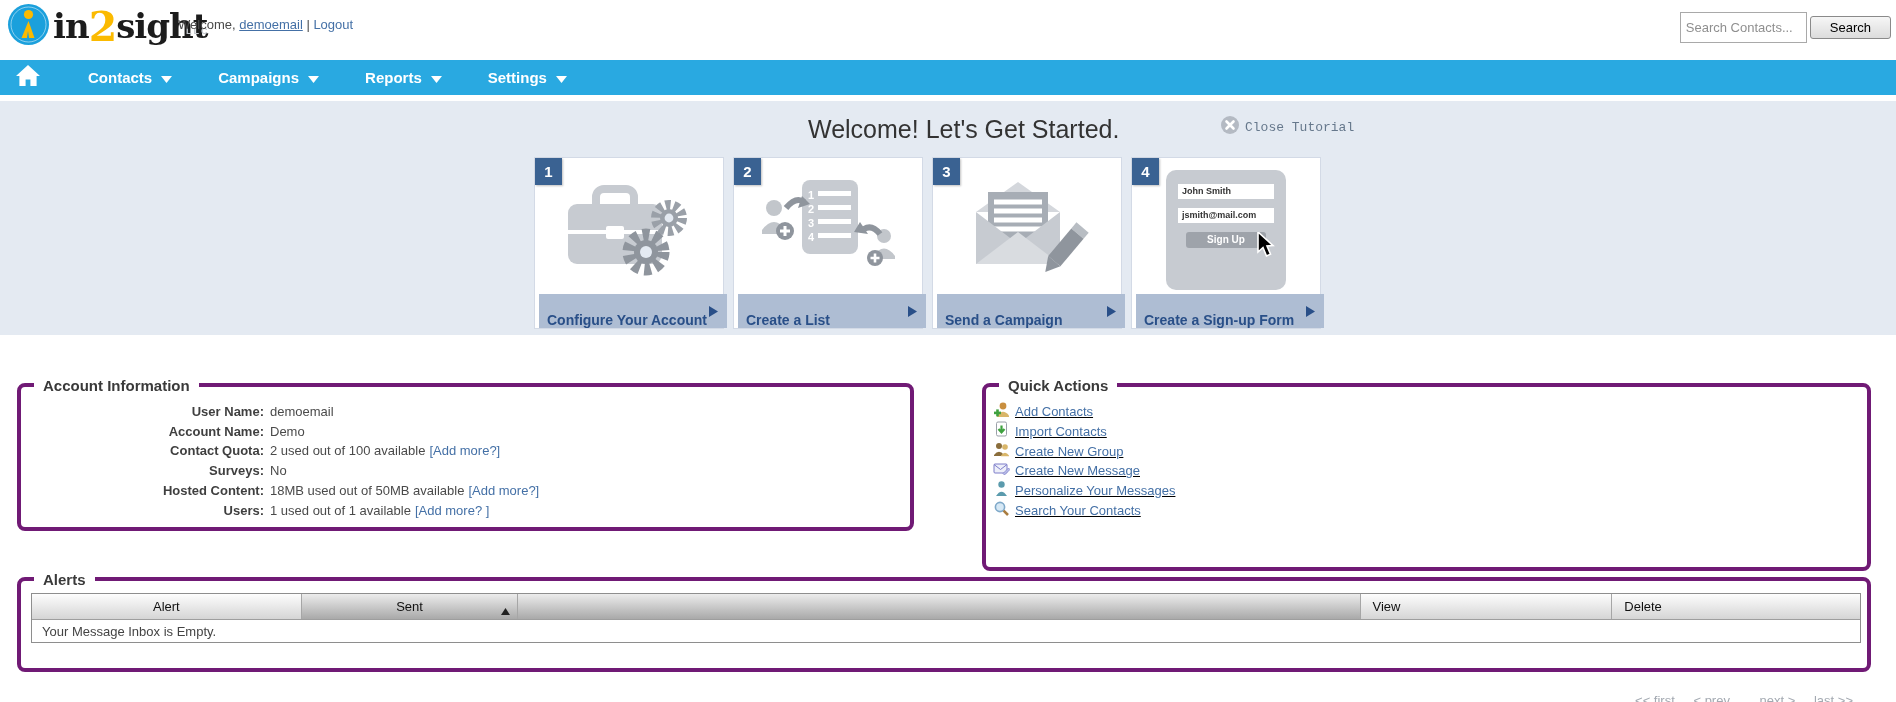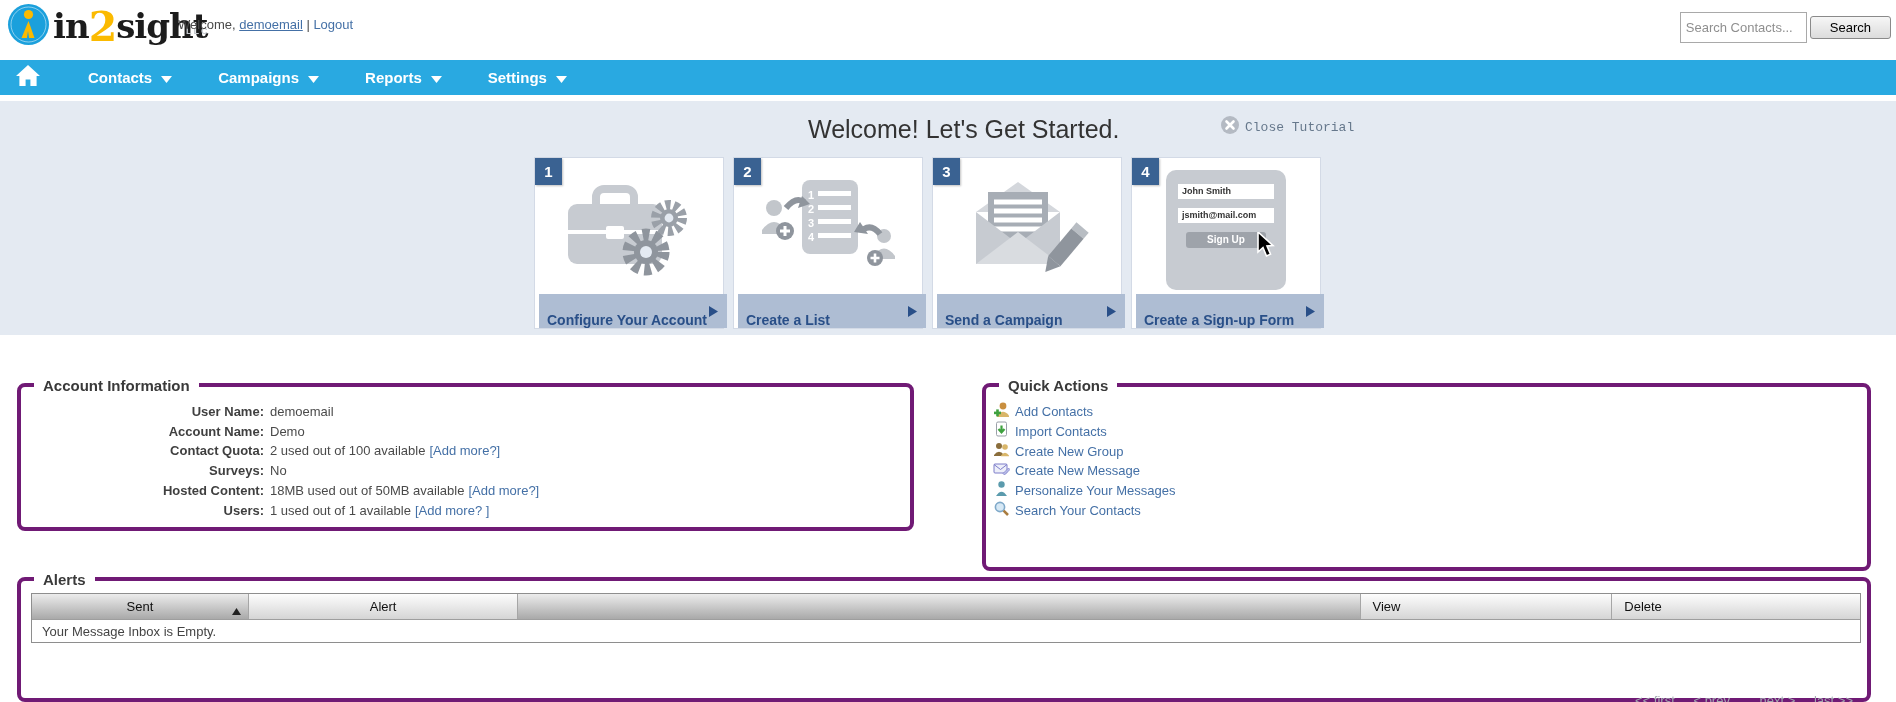--- a/index.html
+++ b/index.html
@@ -43,30 +43,30 @@
   .form-mock { position: relative; width: 120px; height: 120px; background: #C7CBD1; border-radius: 10px; padding-top: 14px; display: flex; flex-direction: column; align-items: center; }
   .mock-input { width: 96px; height: 15px; background: #fff; font-size: 9px; font-weight: bold; color: #333; line-height: 15px; padding-left: 4px; margin-bottom: 9px; text-align: left; }
   .mock-btn { width: 80px; height: 16px; background: #9EA3AA; border-radius: 3px; color: #fff; font-size: 10px; font-weight: bold; line-height: 16px; text-align: center; }
   .mock-cursor { position: absolute; right: 6px; bottom: 28px; }
 
   
   .fieldset { position: absolute; border: 4px solid #701a75; border-radius: 8px; background: #fff; }
   .legend { position: absolute; top: -10px; left: 13px; background: #fff; padding: 0 9px; font-size: 15px; font-weight: bold; color: #3a3a3a; white-space: nowrap; }
   #account-box { left: 17px; top: 383px; width: 897px; height: 148px; }
   #quick-box   { left: 982px; top: 383px; width: 889px; height: 188px; }
-  #alerts-box  { left: 17px; top: 577px; width: 1854px; height: 125px; padding-left: 16px; }
+  #alerts-box  { left: 17px; top: 577px; width: 1854px; height: 95px; padding-left: 16px; }
 
   .acct-rows { position: absolute; left: 0; top: 15px; width: 100%; }
   .acct-row { display: flex; line-height: 19.7px; font-size: 13px; }
   .acct-label { width: 243px; text-align: right; font-weight: bold; color: #3f3f3f; }
   .acct-value { padding-left: 6px; color: #4a4a4a; }
   .acct-link { padding-left: 4px; color: #4470A6; text-decoration: none; cursor: pointer; }
 
   .qa-items { position: absolute; left: 7px; top: 15px; }
-  .qa-item { display: flex; align-items: center; height: 19.7px; cursor: pointer; }
+  .qa-item { display: flex; align-items: center; height: 19.7px; cursor: pointer; text-decoration: underline; }
   .qa-item svg { margin-right: 5px; }
   .qa-label { font-size: 13px; color: #4470A6; text-decoration: none; }
 
   
   .alerts-table { position: absolute; left: 10px; top: 12px; width: 1830px; border: 1px solid #8e8e8e; }
   .thead { display: flex; height: 25px; }
   .th { border-right: 1px solid #a6a6a6; font-size: 13px; color: #111; display: flex; align-items: center;
         background: linear-gradient(#fdfdfd, #d5d5d5); position: relative; }
   .th.sorted { background: linear-gradient(#ececec, #a9a9a9); }
   .th.center { justify-content: center; }
@@ -359,31 +359,31 @@
         <a class="qa-label" href="#">Search Your Contacts</a>
       </div>
     </div>
   </div>
 
   <div class="fieldset" id="alerts-box">
     <span class="legend">Alerts</span>
 
     <div class="alerts-table">
       <div class="thead">
+        <div class="th center" style="width:270px">
+          <span>Alert</span>
+        </div>
         <div class="th center sorted" style="width:217px">
           <span>Sent</span>
           <span class="sort-arrow">
             <svg width="9" height="7">
                 <polygon points="4.5,0 9,7 0,7" fill="#222"></polygon>
               </svg>
           </span>
         </div>
-        <div class="th center" style="width:270px">
-          <span>Alert</span>
-        </div>
         <div class="th sorted" style="width:843px"></div>
         <div class="th left" style="width:252px">
           <span>View</span>
         </div>
         <div class="th left" style="width:248px">
           <span>Delete</span>
         </div>
       </div>
       <div class="tbody-row">Your Message Inbox is Empty.</div>
     </div>

